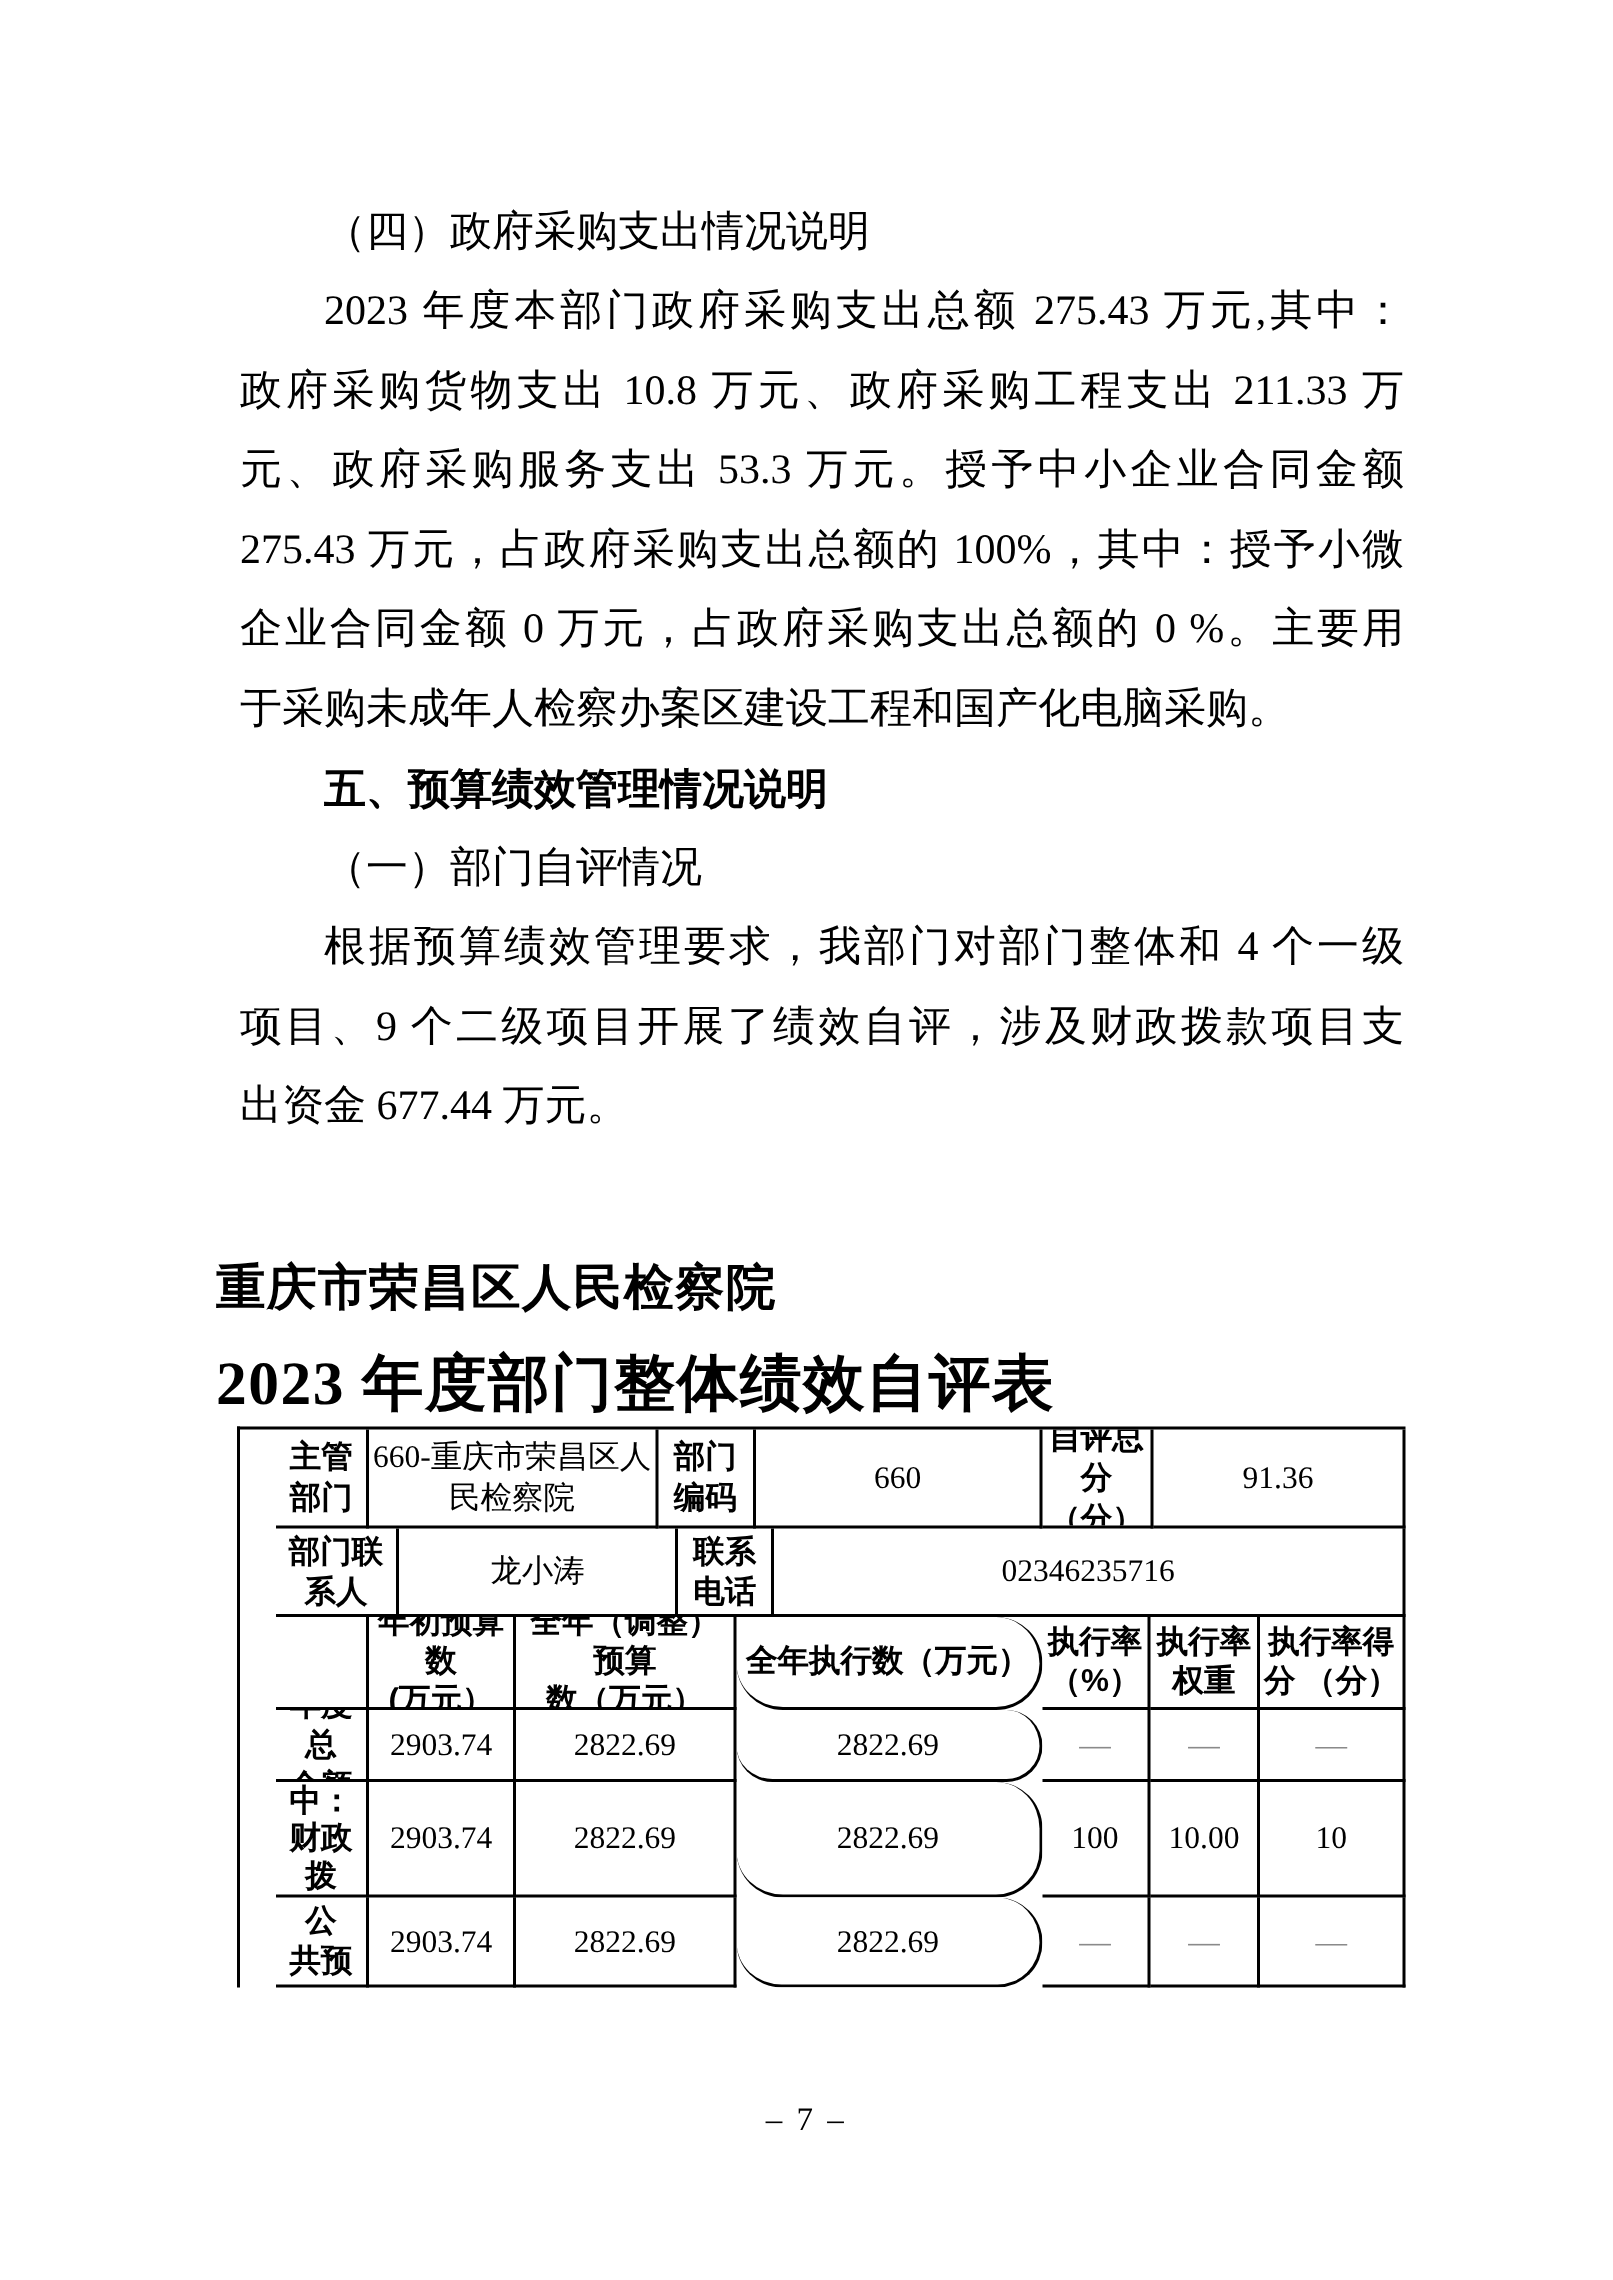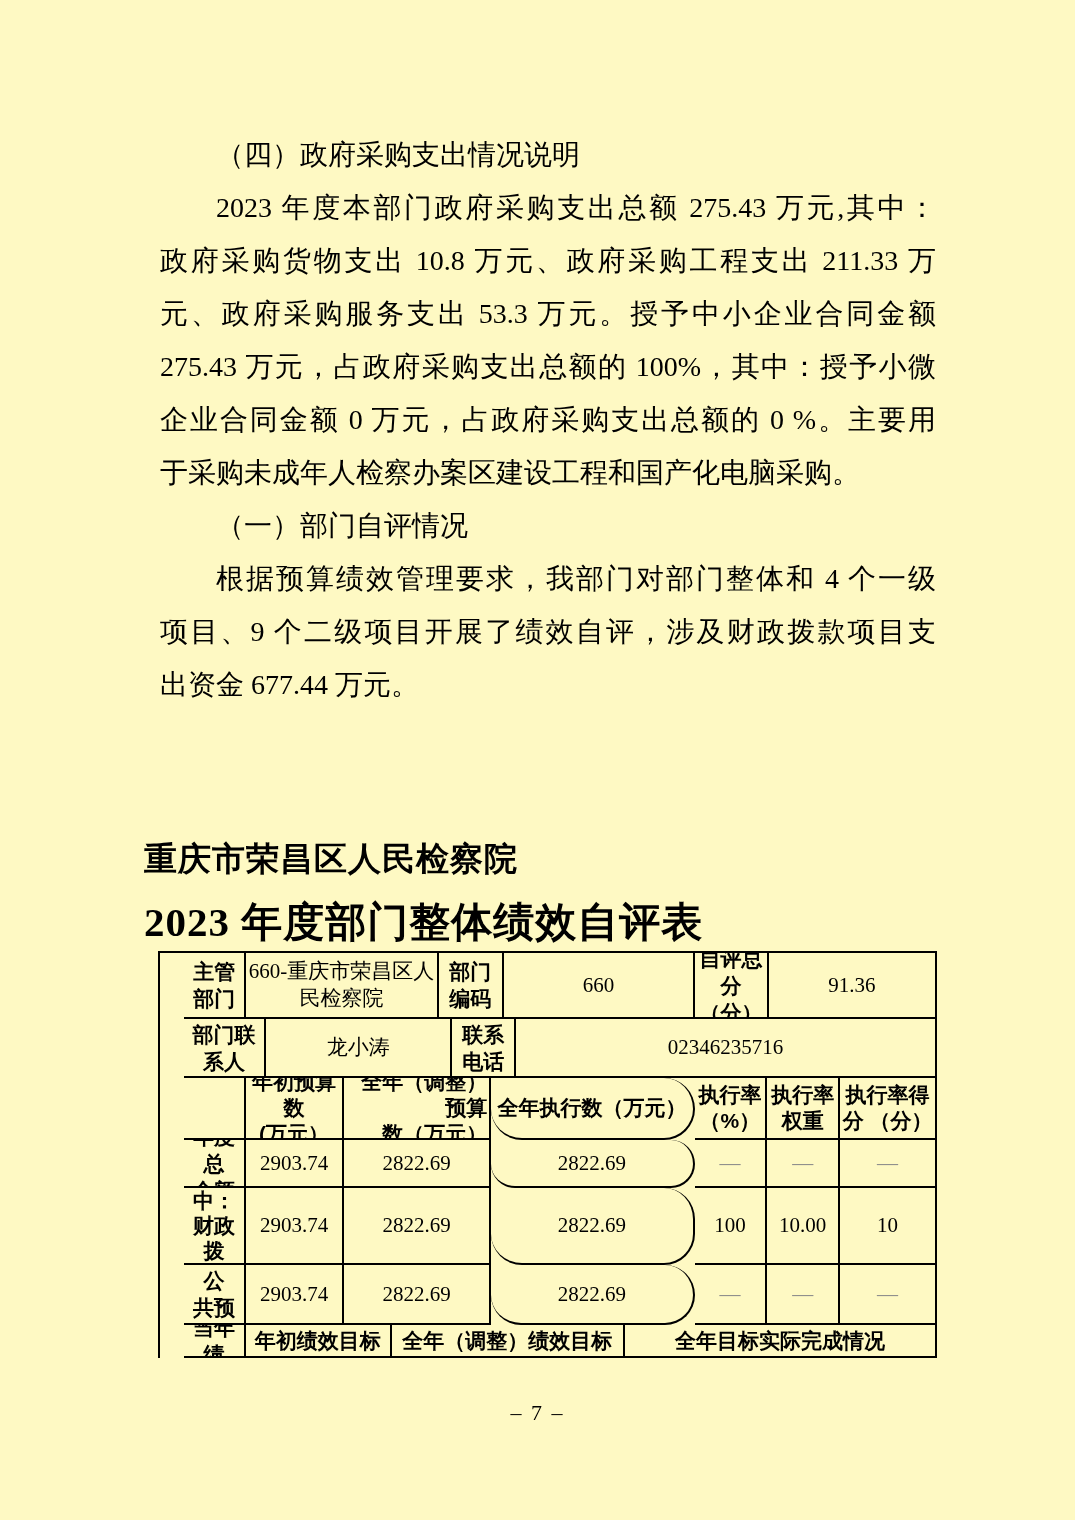--- a/index.html
+++ b/index.html
@@ -1,21 +1,21 @@
 <!DOCTYPE html>
 <html><head>
 <meta charset="utf-8">
 <style>
   * { margin:0; padding:0; box-sizing:border-box; }
   html,body { background:#e8e8e8; }
   .page {
     position:relative;
     width:1075px; height:1520px;
     margin:0 auto;
-    background:#fef9c3;
+    background:#ffffff;
     color:#000;
     font-family:"Liberation Serif","DejaVu Serif",serif;
     overflow:hidden;
   }
   .content {
     position:absolute; left:160px; top:128px; width:776px;
   }
   .bline {
     font-size:28px; line-height:53px; height:53px;
     white-space:nowrap;
@@ -53,21 +53,21 @@
   .r3 .cell { height:62px; line-height:26px; }
   .r4 .cell { height:48px; }
   .r5 .cell { height:77px; line-height:25px; }
   .r6 .cell { height:60px; line-height:27px; }
   .r7 .cell { height:33px; }
 
   
   .r1 .c1{width:64px;} .r1 .c2{width:198px;} .r1 .c3{width:67px;}
   .r1 .c4{width:197px;} .r1 .c5{width:76px;} .r1 .c6{width:173px;}
   .r2 .c1{width:87px;} .r2 .c2{width:198px;font-family:Liberation Serif, serif;} .r2 .c3{width:67px;} .r2 .c4{width:448px;}
-  .grid7 .c1{width:64px;} .grid7 .c2{width:101px;} .grid7 .c3{width:152px;text-align:right;}
+  .grid7 .c1{width:64px;} .grid7 .c2{width:101px;} .grid7 .c3{width:152px;}
   .grid7 .c4{width:210px;border-radius:31px;} .grid7 .c5{width:75px;} .grid7 .c6{width:75px;} .grid7 .c7{width:100px;}
   .r7 .c1{width:64px;} .r7 .c2{width:150px;} .r7 .c3{width:241px;} .r7 .c4{width:322px;}
 
   .pagenum {
     position:absolute; left:0; top:1400px; width:1075px;
     text-align:center; font-size:22px; letter-spacing:2px;
   }
 </style>
 </head>
 <body>
@@ -75,20 +75,21 @@
 <div class="page">
 
   <div class="content">
     <div class="bline ind">（四）政府采购支出情况说明</div>
     <div class="bline ind just">2023 年度本部门政府采购支出总额 275.43 万元,其中：</div>
     <div class="bline just">政府采购货物支出 10.8 万元、政府采购工程支出 211.33 万</div>
     <div class="bline just">元、政府采购服务支出 53.3 万元。授予中小企业合同金额</div>
     <div class="bline just">275.43 万元，占政府采购支出总额的 100%，其中：授予小微</div>
     <div class="bline just">企业合同金额 0 万元，占政府采购支出总额的 0 %。主要用</div>
     <div class="bline">于采购未成年人检察办案区建设工程和国产化电脑采购。</div>
+    <div class="bline ind hei">五、预算绩效管理情况说明</div>
     <div class="bline ind">（一）部门自评情况</div>
     <div class="bline ind just">根据预算绩效管理要求，我部门对部门整体和 4 个一级</div>
     <div class="bline just">项目、9 个二级项目开展了绩效自评，涉及财政拨款项目支</div>
     <div class="bline">出资金 677.44 万元。</div>
   </div>
 
   <div class="titles">
     <div class="t1">重庆市荣昌区人民检察院</div>
     <div class="t2">2023 年度部门整体绩效自评表</div>
   </div>
@@ -158,24 +159,18 @@
       <div class="cell c1 lab">一般公
 共预算</div>
       <div class="cell c2 val">2903.74</div>
       <div class="cell c3 val">2822.69</div>
       <div class="cell c4 val">2822.69</div>
       <div class="cell c5 dash">—</div>
       <div class="cell c6 dash">—</div>
       <div class="cell c7 dash">—</div>
     </div>
 
-    <div class="trow r7">
-      <div class="cell c1 lab">当年绩</div>
-      <div class="cell c2 lab">年初绩效目标</div>
-      <div class="cell c3 lab">全年（调整）绩效目标</div>
-      <div class="cell c4 lab">全年目标实际完成情况</div>
-    </div>
 
   </div>
 
   <div class="pagenum">– 7 –</div>
 
 </div>
 
 </body></html>

